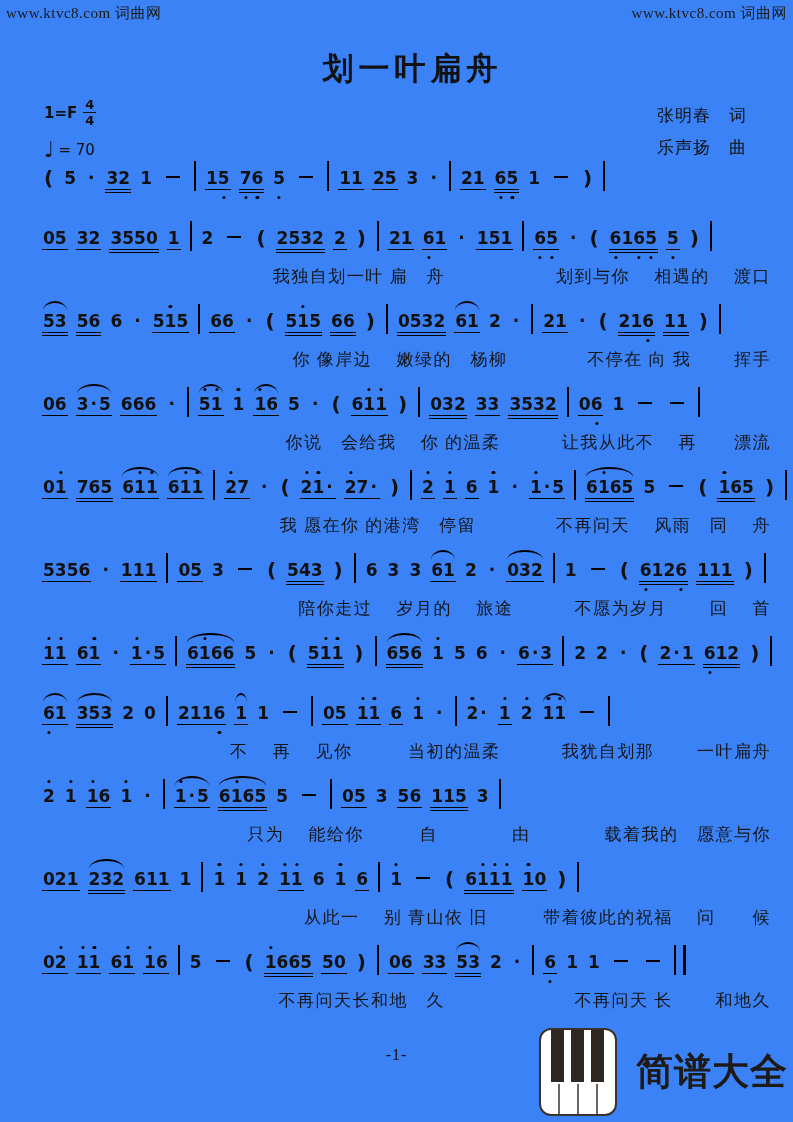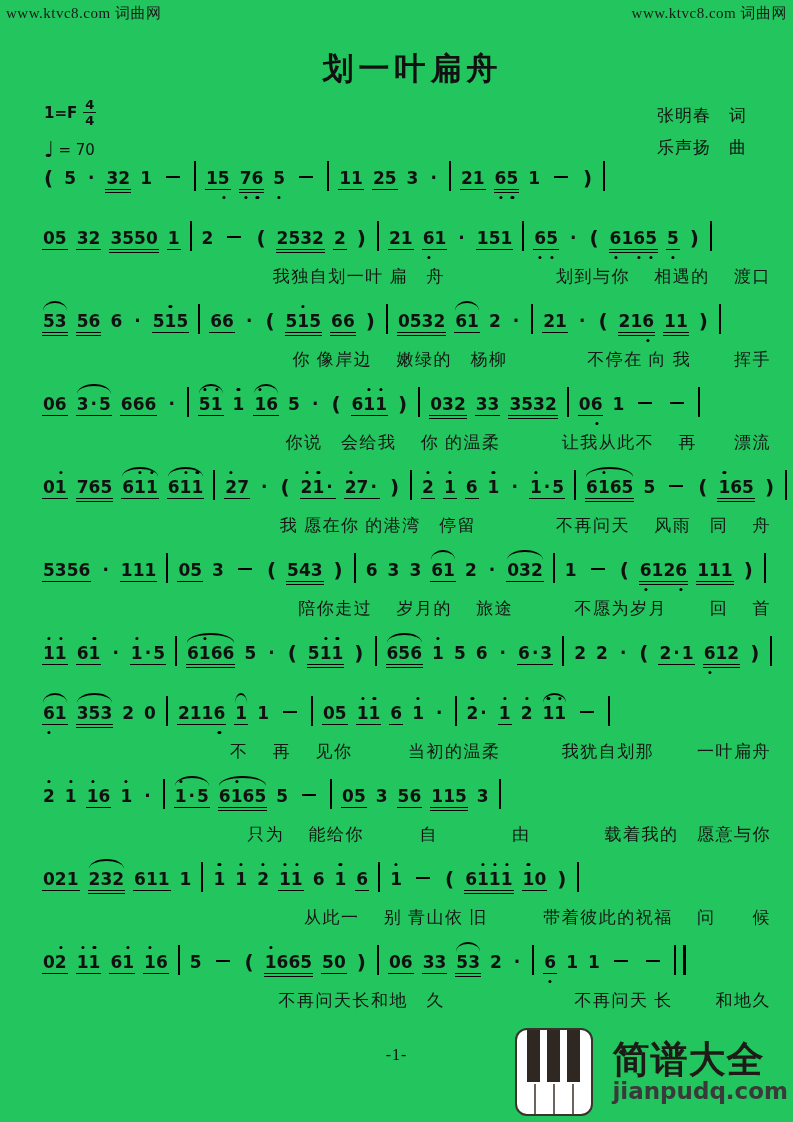--- a/index.html
+++ b/index.html
@@ -1,16 +1,16 @@
 <!DOCTYPE html>
 <html><head>
 <meta charset="utf-8">
 <style>
   html,body{margin:0;padding:0;background:#e8e8e8;}
-  .page{position:relative;width:793px;height:1122px;margin:0 auto;background:#22c55e;
+  .page{position:relative;width:793px;height:1122px;margin:0 auto;background:#3b82f6;
         font-family:"Liberation Serif","DejaVu Serif",serif;color:#111;overflow:hidden;text-decoration:underline;}
   
   .topbar{position:absolute;top:4px;left:6px;right:6px;display:flex;justify-content:space-between;
           font-size:15px;color:#1a1a1a;letter-spacing:.5px;}
   .title{position:absolute;top:48px;left:0;width:100%;text-align:center;font-size:31px;font-weight:bold;
          letter-spacing:5px;padding-left:16px;}
   .keyblock{position:absolute;top:98px;left:44px;font-family:"DejaVu Sans",sans-serif;font-size:15px;font-weight:bold;}
   .keyrow{display:flex;align-items:center;gap:6px;}
   .frac{display:inline-flex;flex-direction:column;align-items:center;font-size:13px;line-height:1;font-weight:bold;}
   .frac .top{border-bottom:1.5px solid #111;padding:0 2px 1px;}
@@ -131,17 +131,16 @@
     <div class="piano">
       <div class="pline pl1"></div>
         <div class="pline pl2"></div>
         <div class="pline pl3"></div>
       <div class="pkey pk1"></div>
         <div class="pkey pk2"></div>
         <div class="pkey pk3"></div>
     </div>
     <div class="logotext">
       <span class="logoname">简谱大全</span>
-      <span class="logourl">jianpudq.com</span>
     </div>
   </div>
 
 </div>
 
 </body></html>

